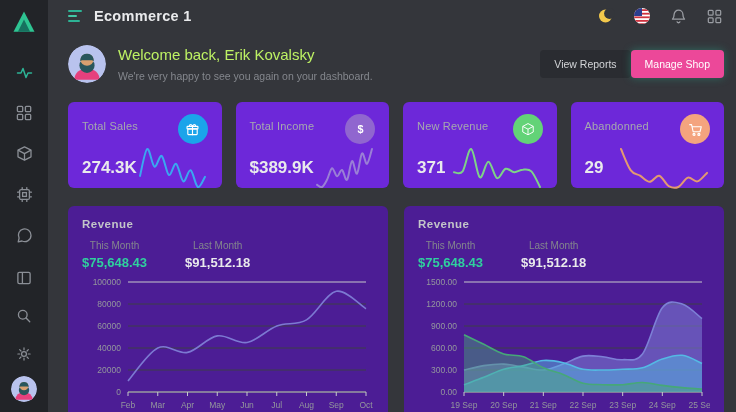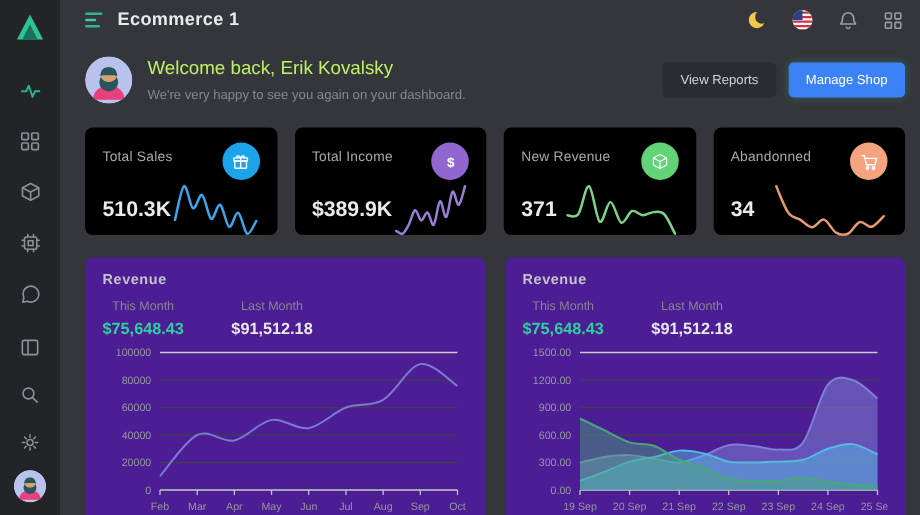--- a/index.html
+++ b/index.html
@@ -19,28 +19,28 @@
   .hamburger{cursor:pointer;display:flex;align-items:center;margin-right:10px;}
   .app-title{font-size:14.5px;font-weight:700;letter-spacing:.3px;color:#e9eaec;}
   .topbar-right{margin-left:auto;display:flex;align-items:center;gap:16px;}
   .tb-icon{cursor:pointer;display:flex;align-items:center;justify-content:center;width:20px;height:20px;}
   
   .welcome{display:flex;align-items:center;margin-top:10px;height:44px;}
   .avatar{width:38px;height:38px;border-radius:50%;overflow:hidden;flex-shrink:0;}
   .welcome-text{margin-left:12px;}
   .welcome-title{font-size:15px;font-weight:400;color:#bef264;}
   .welcome-sub{font-size:10.5px;color:#84878d;margin-top:7px;}
-  .welcome-actions{margin-left:auto;display:flex;gap:10px;}
+  .welcome-actions{margin-left:auto;display:flex;}
   .btn{border:none;border-radius:4px;padding:8px 14px;font-size:10.5px;cursor:pointer;
     font-family:"Liberation Sans",sans-serif;font-weight:400;}
   .btn-dark{background:#2a2c31;color:#d2d4d7;}
-  .btn-teal{background:#3b82f6;color:#fff;box-shadow:0 0 8px rgba(43,171,141,.45);}
+  .btn-teal{background:#ec4899;color:#fff;box-shadow:0 0 8px rgba(43,171,141,.45);}
   
   .stats{display:flex;gap:14px;margin-top:16px;}
-  .card{flex:1;background:#000000;border-radius:6px;padding:12px 14px;height:86px;box-sizing:border-box;min-width:0;}
+  .card{flex:1;background:#6d28d9;border-radius:6px;padding:12px 14px;height:86px;box-sizing:border-box;min-width:0;}
   .card-top{display:flex;justify-content:space-between;align-items:flex-start;}
   .card-label{font-size:11px;color:#a6a9ae;margin-top:6px;letter-spacing:.2px;}
   .icon-circle{width:30px;height:30px;border-radius:50%;display:flex;align-items:center;justify-content:center;flex-shrink:0;}
   .card-bottom{display:flex;justify-content:space-between;align-items:center;margin-top:2px;}
   .card-value{font-size:17px;font-weight:700;color:#e9eaec;}
   .spark{width:92px;height:44px;}
   
   .panels{display:flex;gap:16px;margin-top:18px;flex:1;min-height:0;}
   .panel{flex:1;background:#4c1d95;border-radius:6px 6px 0 0;padding:12px 14px 0;box-sizing:border-box;
     display:flex;flex-direction:column;min-width:0;}
@@ -206,21 +206,21 @@
           <div class="card-label">Total Sales</div>
           <div class="icon-circle" style="background: rgb(27, 164, 234);">
             <svg width="15" height="15" viewBox="0 0 16 16" fill="none" stroke="#fff" stroke-width="1.2" stroke-linecap="round" stroke-linejoin="round">
               <rect x="3" y="7.3" width="10" height="6.2" rx=".6"></rect>
                 <rect x="2.2" y="4.6" width="11.6" height="2.7" rx=".5"></rect>
               <path d="M8 4.6v8.9 M8 4.6c-1.2-2.6-4.2-2-3 0 M8 4.6c1.2-2.6 4.2-2 3 0"></path>
             </svg>
           </div>
         </div>
         <div class="card-bottom">
-          <div class="card-value">510.3K</div>
+          <div class="card-value">274.3K</div>
           <div class="spark">
               <svg width="71" height="44" viewBox="0 0 71 44">
                 <path d="M3.0 29.9C4.2 25.4 7.8 4.5 10.2 3.0C12.6 1.5 15.0 19.5 17.4 20.6C19.9 21.8 22.3 8.6 24.7 10.0C27.1 11.3 29.5 27.6 31.9 29.0C34.3 30.3 36.7 16.7 39.1 17.8C41.5 18.9 43.9 34.4 46.3 35.4C48.7 36.5 51.1 23.4 53.6 24.3C56.0 25.2 58.4 39.9 60.8 41.0C63.2 42.1 66.8 32.5 68.0 30.8" fill="none" stroke="#3aa7f0" stroke-width="2" stroke-linecap="round"></path>
               </svg>
             </div>
         </div>
       </div>
 
       <div class="card">
         <div class="card-top">
@@ -266,21 +266,21 @@
           <div class="card-label">Abandonned</div>
           <div class="icon-circle" style="background: rgb(244, 164, 126);">
             <svg width="15" height="15" viewBox="0 0 16 16" fill="none" stroke="#fff" stroke-width="1.2" stroke-linecap="round" stroke-linejoin="round">
               <path d="M1.8 2.8h2l1.7 7.6h7.3l1.4-5.4H4.4"></path>
               <circle cx="6.4" cy="13.2" r="1.1"></circle>
                 <circle cx="11.6" cy="13.2" r="1.1"></circle>
             </svg>
           </div>
         </div>
         <div class="card-bottom">
-          <div class="card-value">34</div>
+          <div class="card-value">29</div>
           <div class="spark">
               <svg width="92" height="44" viewBox="0 0 92 44">
                 <path d="M3.0 3.0C4.6 6.5 9.4 19.7 12.6 24.1C15.7 28.6 18.9 27.8 22.1 29.7C25.3 31.7 28.5 35.8 31.7 35.8C34.9 35.8 38.0 29.0 41.2 29.7C44.4 30.4 47.6 38.2 50.8 40.1C54.0 41.9 57.1 42.4 60.3 41.0C63.5 39.6 66.7 32.6 69.9 31.6C73.1 30.7 76.3 36.2 79.4 35.4C82.6 34.6 87.4 28.3 89.0 26.9" fill="none" stroke="#e39a70" stroke-width="2" stroke-linecap="round"></path>
               </svg>
             </div>
         </div>
       </div>
     </div>
 
     <div class="panels">

